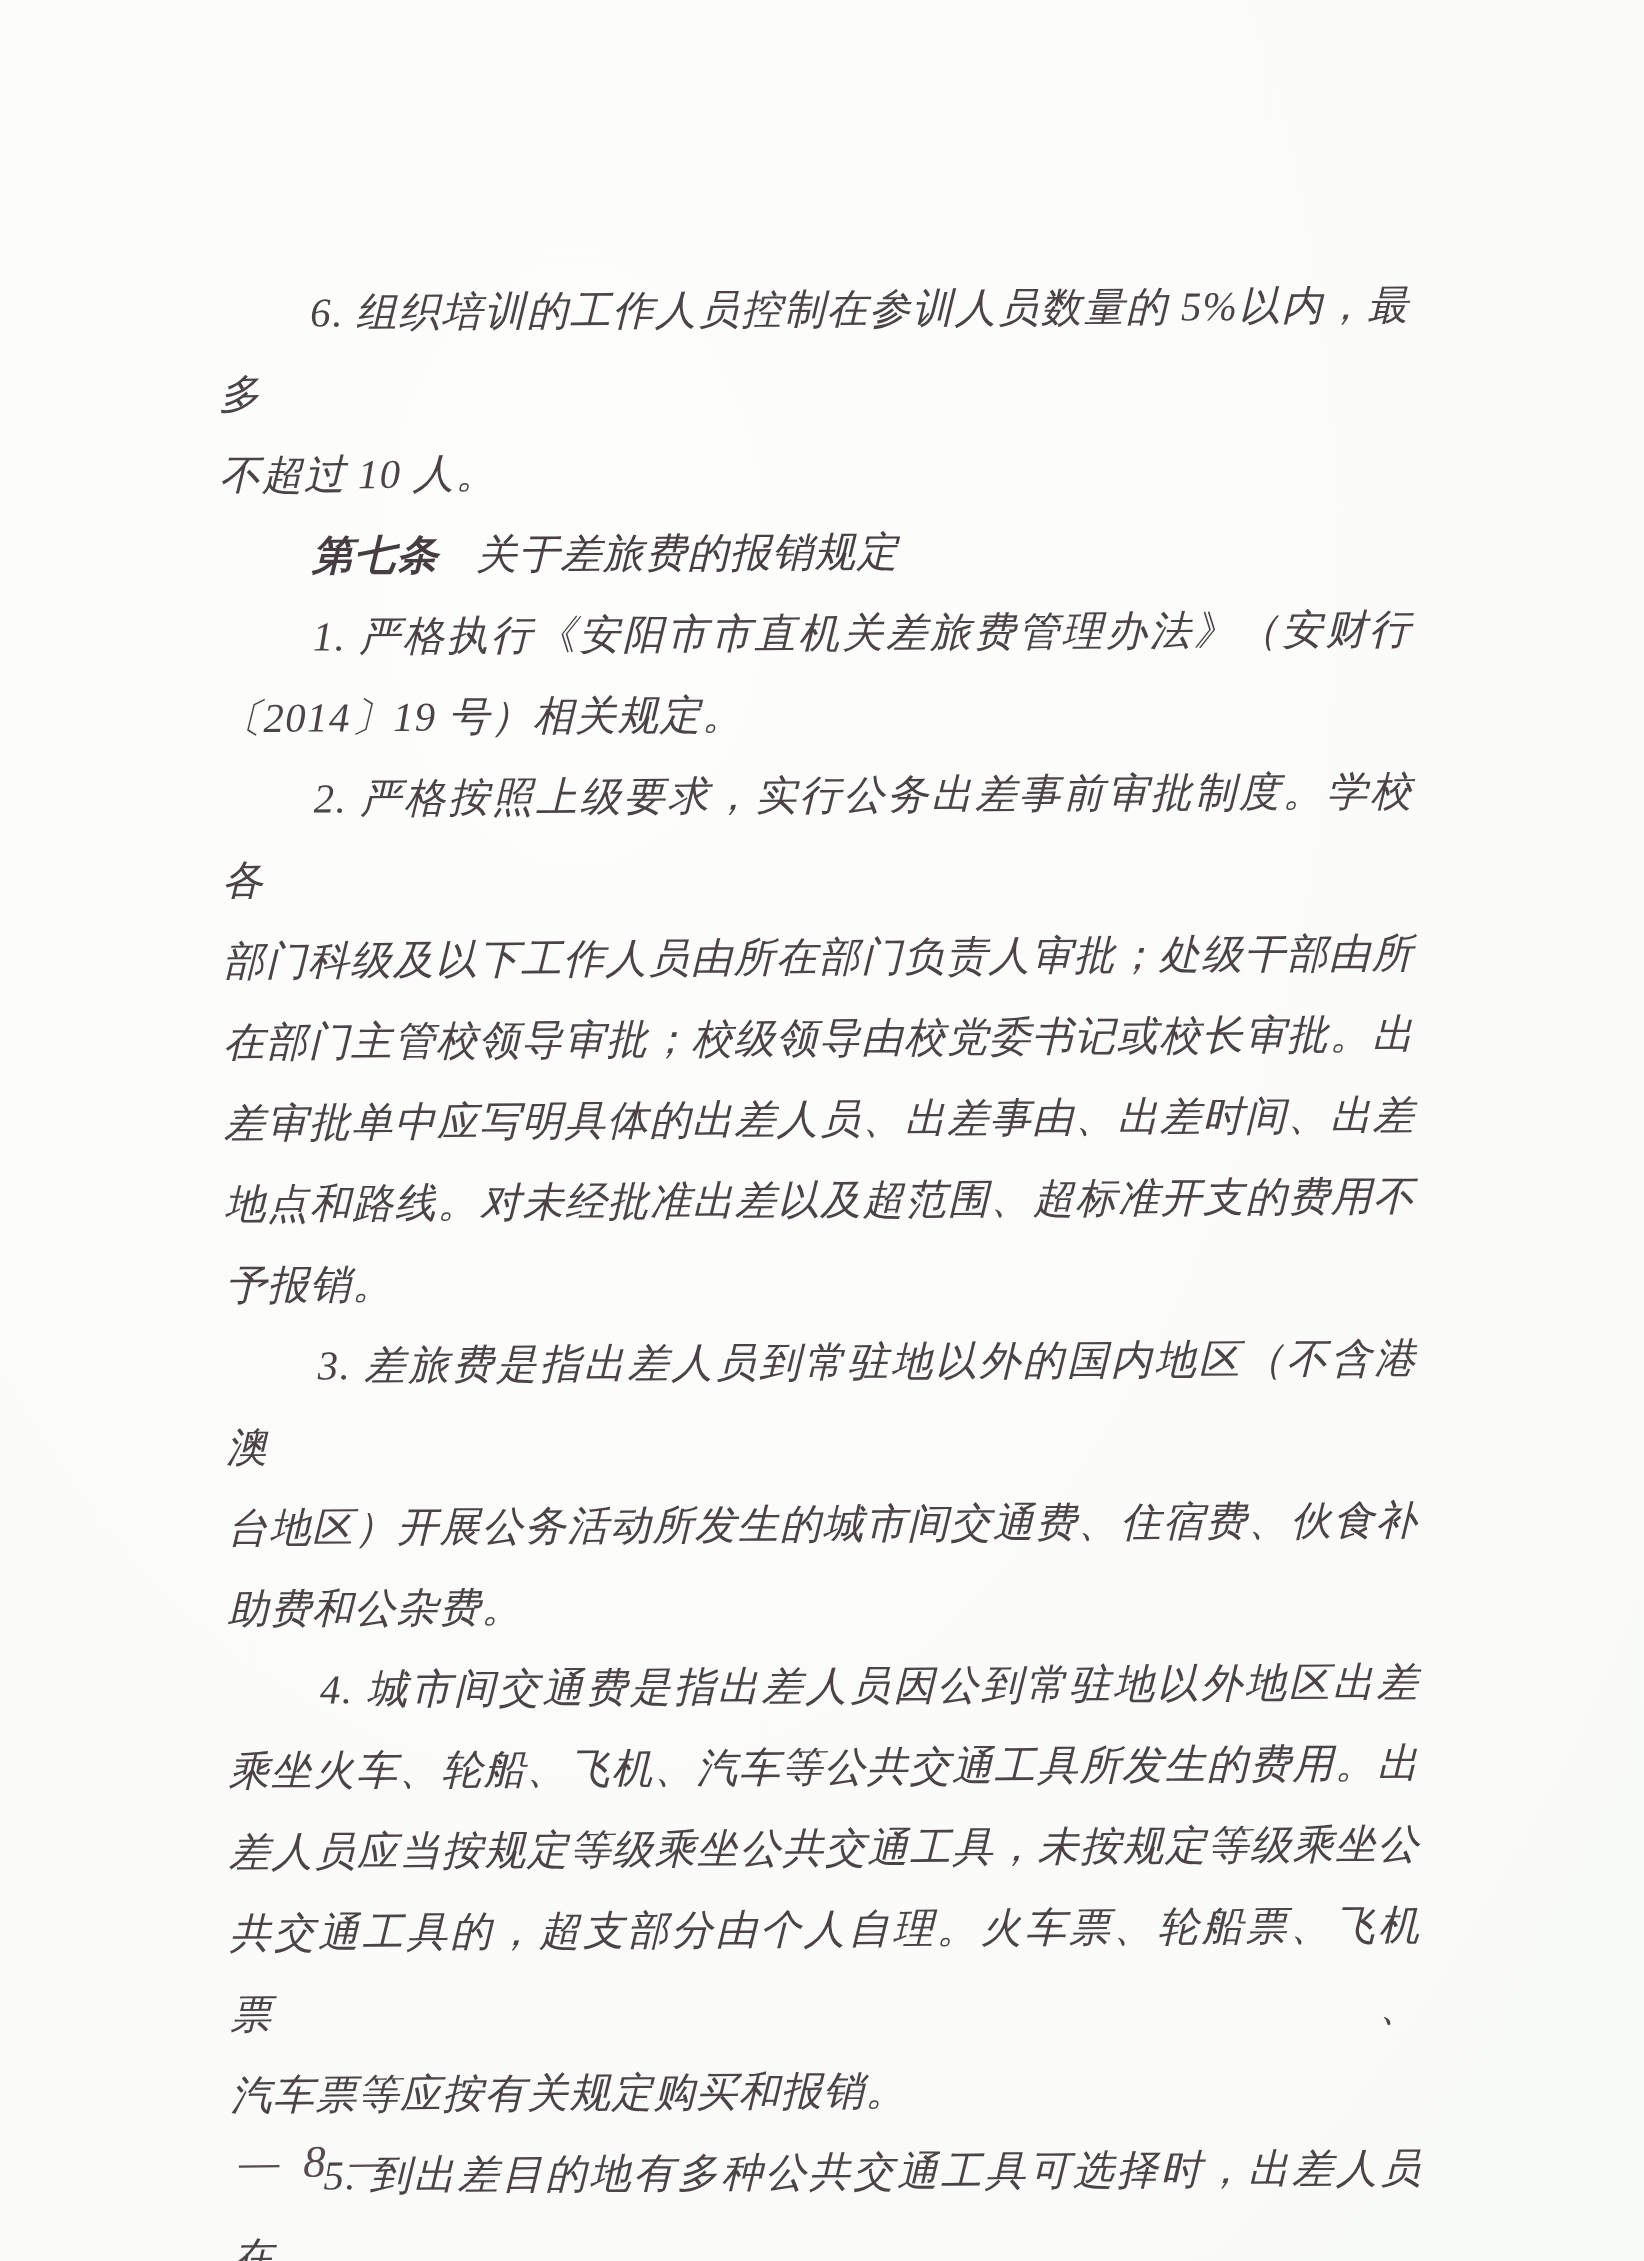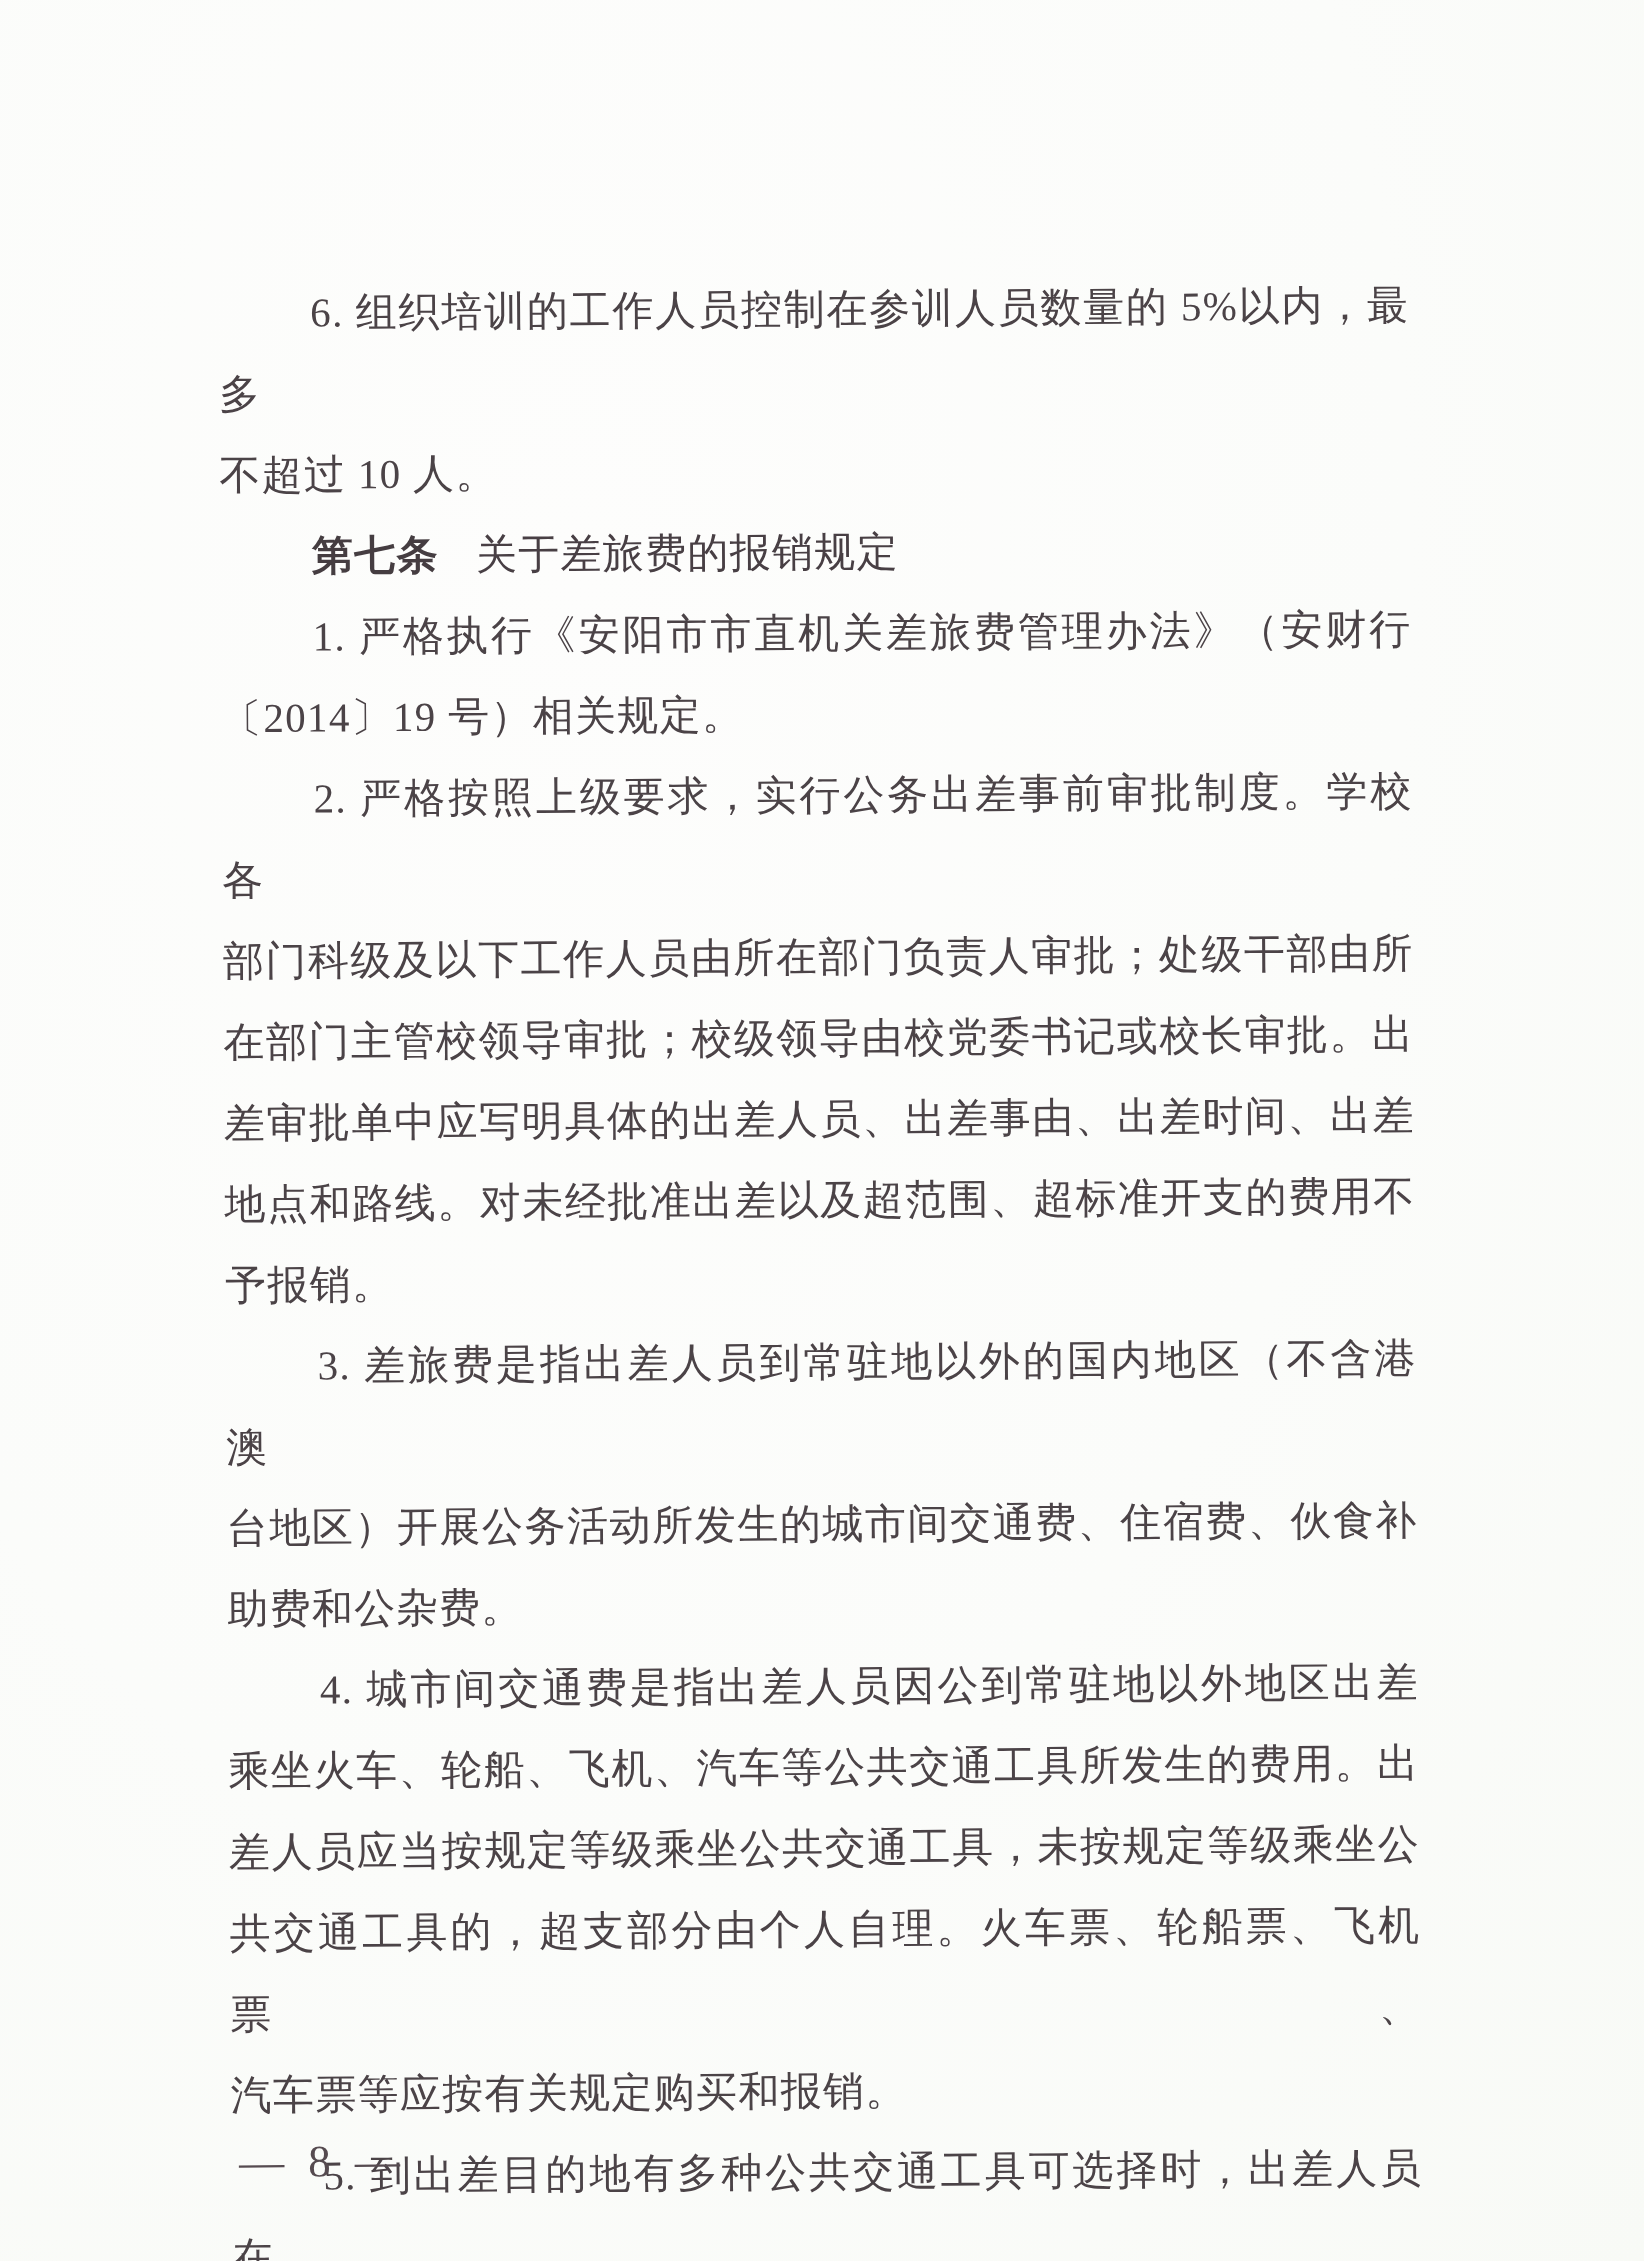--- a/index.html
+++ b/index.html
@@ -10,20 +10,21 @@
     width: 1644px;
     height: 2261px;
     overflow: hidden;
     background: #fafbf9;
     font-family: "Liberation Serif", "DejaVu Serif", serif;
   }
   .sheet {
     position: absolute;
     inset: 0;
     background: radial-gradient(ellipse at 35% 25%, #fdfdfc 0%, #fbfcfa 55%, #f8faf6 100%);
+    font-style: italic;
   }
   
   .scan-skew {
     position: absolute;
     inset: 0;
     transform: rotate(-0.4deg);
     transform-origin: 50% 50%;
   }
   .text-block {
     position: absolute;

